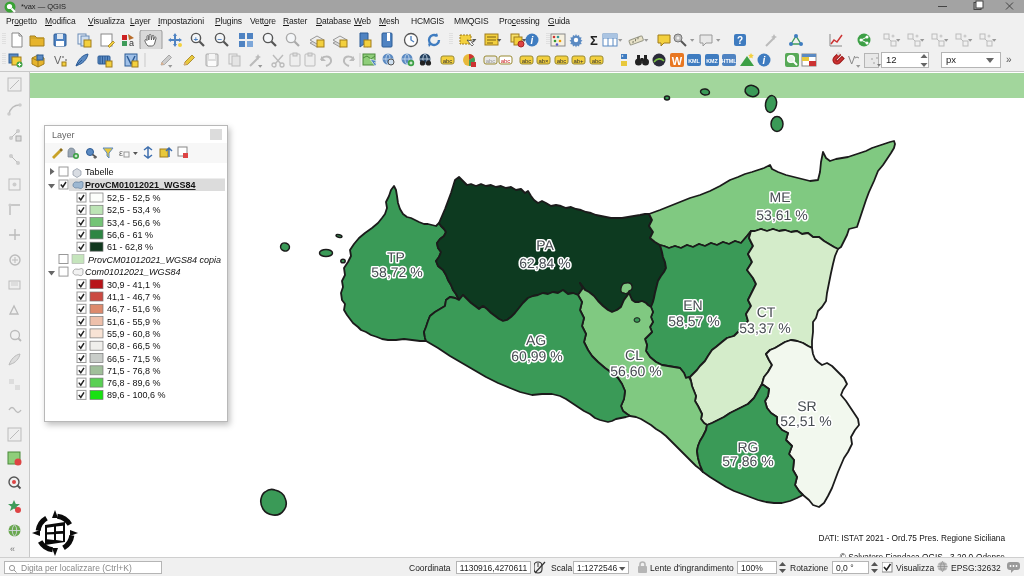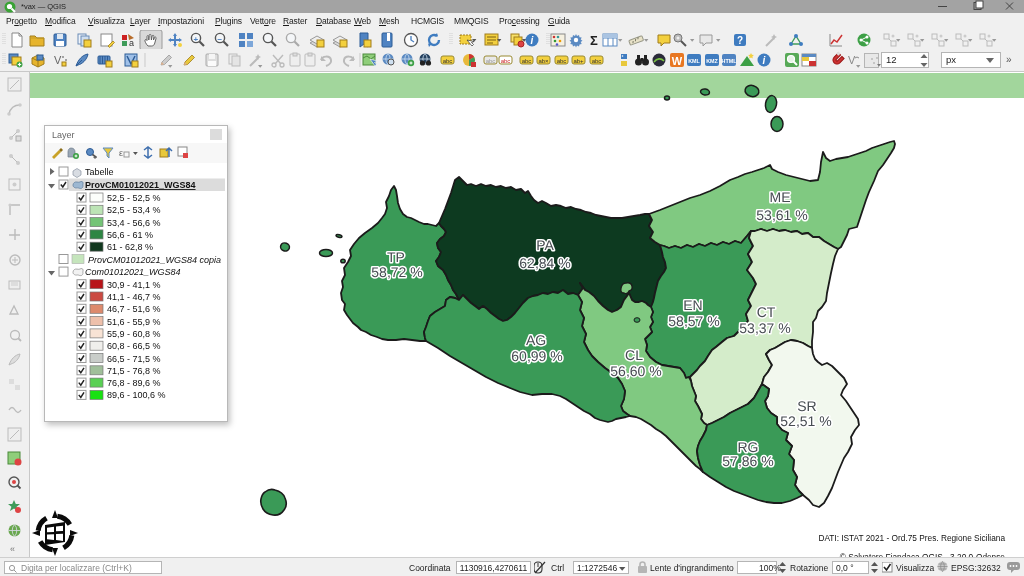--- a/index.html
+++ b/index.html
@@ -770,31 +770,31 @@
       <circle cx="4" cy="4" r="2.6" fill="none" stroke="#999"></circle>
       <path d="M6 6l2.5 2.5" stroke="#999"></path>
     </svg>
  <span class="slab" style="left:409px">Coordinata</span>
  <div class="sbox" style="left:456px;top:3px;width:75px;height:13px">1130916,4270611</div>
  <svg width="13" height="13" style="position:absolute;left:534px;top:3px">
       <path d="M4 1c2.5 0 4 1.5 4 4v3c0 2.5-1.5 4-4 4S0 10.5 0 8V5C0 2.5 1.5 1 4 1z" fill="none" stroke="#333" stroke-width="1.1"></path>
       <path d="M4 2v4" stroke="#333"></path>
       <path d="M11 1L1 12" stroke="#333" stroke-width="1.2"></path>
     </svg>
- <span class="slab" style="left:551px">Ctrl</span>
+ <span class="slab" style="left:551px">Scala</span>
  <div class="sbox" style="left:573px;top:3px;width:56px;height:13px;text-align:left;padding-left:3px">1:1272546</div>
  <svg width="8" height="8" style="position:absolute;left:619px;top:7px">
       <path d="M0 2l3.2 3.8L6.4 2z" fill="#555"></path>
     </svg>
  <svg width="12" height="13" style="position:absolute;left:637px;top:3px">
       <rect x="1" y="5" width="9" height="7" rx="1" fill="#b5b5b5"></rect>
       <path d="M3 5V3.5a2.5 2.5 0 0 1 5 0V5" fill="none" stroke="#b5b5b5" stroke-width="1.6"></path>
     </svg>
  <span class="slab" style="left:650px">Lente d'ingrandimento</span>
- <div class="sbox" style="left:737px;top:3px;width:40px;height:13px;text-align:left;padding-left:21px">100%</div>
+ <div class="sbox" style="left:737px;top:3px;width:40px;height:13px;text-align:left;padding-left:3px">100%</div>
  <svg width="9" height="13" style="position:absolute;left:778px;top:3px">
       <path d="M4.5 1L8 5H1z" fill="#555"></path>
       <path d="M4.5 12L1 8h7z" fill="#555"></path>
     </svg>
  <span class="slab" style="left:790px">Rotazione</span>
  <div class="sbox" style="left:832px;top:3px;width:37px;height:13px;text-align:left;padding-left:3px">0,0 °</div>
  <svg width="9" height="13" style="position:absolute;left:870px;top:3px">
       <path d="M4.5 1L8 5H1z" fill="#555"></path>
       <path d="M4.5 12L1 8h7z" fill="#555"></path>
     </svg>

